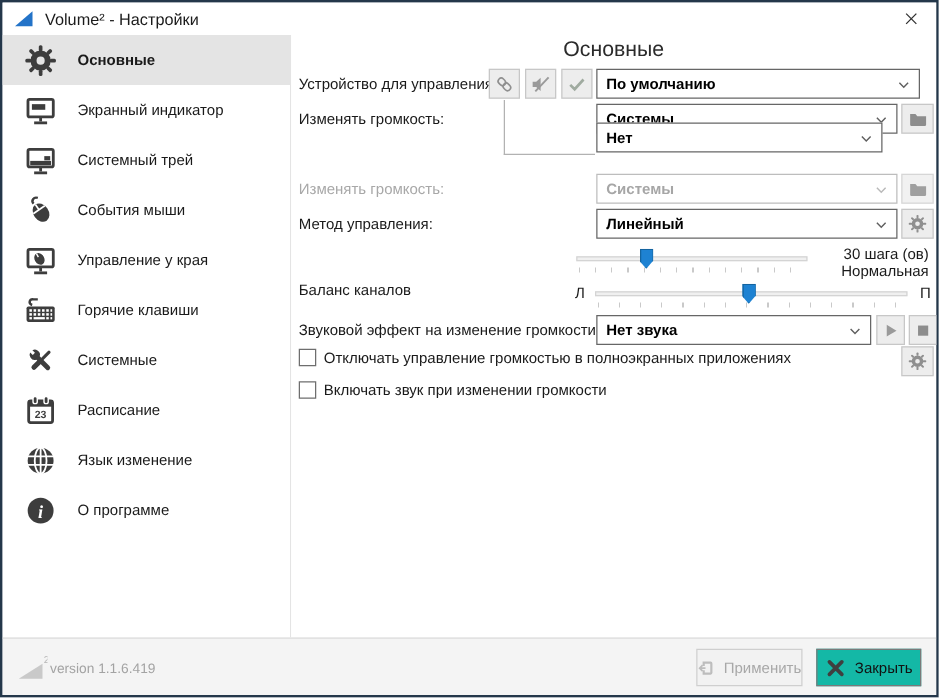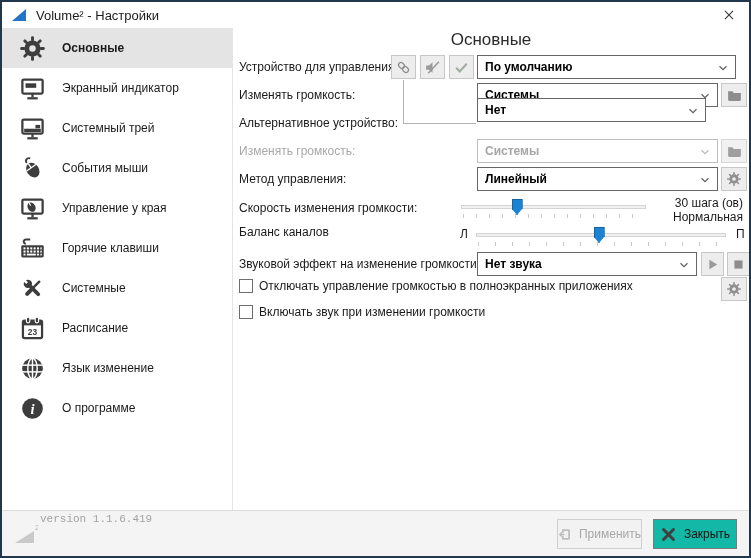--- a/index.html
+++ b/index.html
@@ -50,21 +50,21 @@
                    background:repeating-linear-gradient(90deg,#c9c9c9 0 1px,transparent 1px 13px); }
   .slider .ticks.wide { background:repeating-linear-gradient(90deg,#c9c9c9 0 1px,transparent 1px 17px); }
   .slide-mark { position:absolute; font-size:12px; color:#1a1a1a; line-height:20px; }
   .speed-info { position:absolute; right:6px; width:110px; text-align:right; font-size:12px; color:#1a1a1a; line-height:14px; }
   
   .check-row { position:absolute; left:6px; display:flex; align-items:center; cursor:pointer; }
   .checkbox { width:14px; height:14px; border:1px solid #6e6e6e; background:#fff; }
   .check-label { font-size:12px; color:#1a1a1a; margin-left:6px; }
   
   .footer { position:relative; height:46px; background:#f4f4f4; border-top:1px solid #dcdcdc; }
-  .version { position:absolute; left:38px; top:2px; font-size:11px; color:#a3a3a3;font-family:Liberation Mono, monospace; }
+  .version { position:absolute; left:38px; top:18px; font-size:11px; color:#a3a3a3; }
   .footer-logo { position:absolute; left:12px; top:12px; width:24px; height:22px; }
   .btn { position:absolute; top:8px; height:30px; display:flex; align-items:center; justify-content:center;
          gap:7px; font-size:12px; cursor:pointer; }
   .btn-apply { right:107px; width:85px; background:#f2f2f2; border:1px solid #cfcfcf; color:#a8a8a8; }
   .btn-close { right:12px; width:84px; background:#14b8a6; border:1px solid #7a7a7a; color:#121212; }
 </style>
 </head>
 <body>
 
 <div class="window">
@@ -277,21 +277,20 @@
         <svg class="chev" width="14" height="14" viewBox="0 0 24 24">
           <path d="M6 9l6 6 6-6" stroke="#5f5f5f" stroke-width="2" fill="none"></path>
         </svg>
       </div>
       <div class="sq-btn" style="left:488px;top:55px;width:26px">
         <svg width="17" height="17" viewBox="0 0 24 24">
           <path d="M3 6h6l2 2.5h10V18a1.6 1.6 0 0 1-1.6 1.6H4.6A1.6 1.6 0 0 1 3 18z" fill="#8d8d8d"></path>
         </svg>
       </div>
 
-      <div class="row-label" style="top:83px">Альтернативное устройство:</div>
       <div class="dropdown" style="left:244px;top:70px;width:229px">
         <span class="dd-val">Нет</span>
         <svg class="chev" width="14" height="14" viewBox="0 0 24 24">
           <path d="M6 9l6 6 6-6" stroke="#5f5f5f" stroke-width="2" fill="none"></path>
         </svg>
       </div>
 
       <div class="row-label disabled" style="top:111px">Изменять громкость:</div>
       <div class="dropdown disabled" style="left:244px;top:111px;width:241px">
         <span class="dd-val">Системы</span>
@@ -319,21 +318,20 @@
           <rect x="10.8" y="1.5" width="2.4" height="4" rx="1" transform="rotate(45 12 12)"></rect>
           <rect x="10.8" y="1.5" width="2.4" height="4" rx="1" transform="rotate(90 12 12)"></rect>
           <rect x="10.8" y="1.5" width="2.4" height="4" rx="1" transform="rotate(135 12 12)"></rect>
           <rect x="10.8" y="1.5" width="2.4" height="4" rx="1" transform="rotate(180 12 12)"></rect>
           <rect x="10.8" y="1.5" width="2.4" height="4" rx="1" transform="rotate(225 12 12)"></rect>
           <rect x="10.8" y="1.5" width="2.4" height="4" rx="1" transform="rotate(270 12 12)"></rect>
           <rect x="10.8" y="1.5" width="2.4" height="4" rx="1" transform="rotate(315 12 12)"></rect>
         </svg>
       </div>
 
-      <div class="row-label" style="top:168px">Скорость изменения громкости:</div>
       <div class="slider" style="left:228px;top:170px;width:185px">
         <div class="track"></div>
         <div class="thumb" style="left: 30%;"></div>
         <div class="ticks"></div>
       </div>
       <div class="speed-info" style="top:168px">
         <div>30 шага (ов)</div>
         <div>Нормальная</div>
       </div>
 

